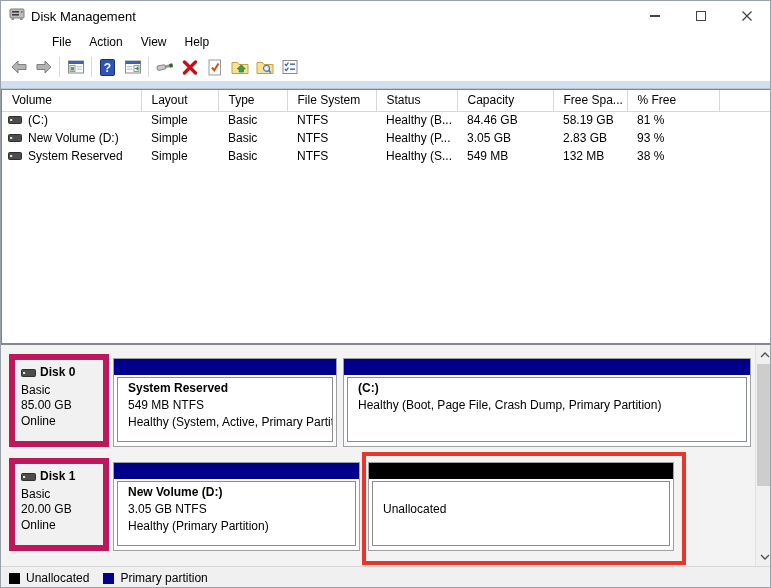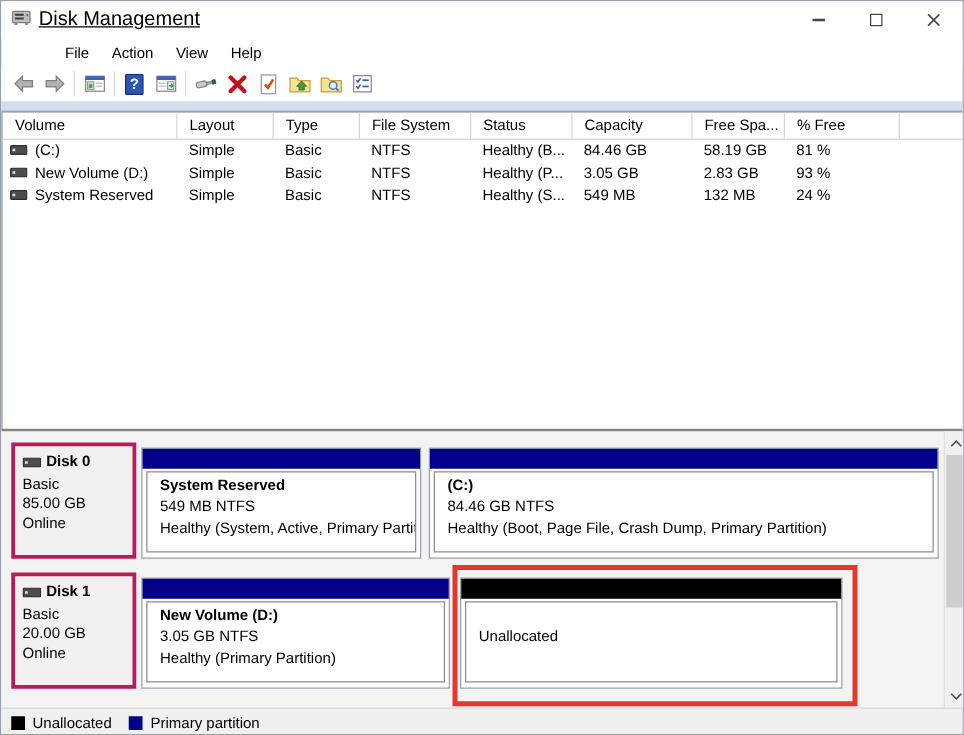--- a/index.html
+++ b/index.html
@@ -2,21 +2,21 @@
 <html><head>
 <meta charset="utf-8">
 <style>
   * { box-sizing: border-box; margin: 0; padding: 0; }
   html,body { width:771px; height:588px; }
   body { font-family: "Liberation Sans", sans-serif; font-size:12px; color:#000; background:#fff; }
   .window { position:relative; width:771px; height:588px; background:#fff; border:1px solid #99a0a8; overflow:hidden; }
 
   
   .titlebar { position:absolute; top:0; left:0; width:100%; height:30px; display:flex; align-items:center; padding-left:8px; background:#fff; }
-  .titlebar .title { margin-left:6px; font-size:16px;text-decoration:underline; }
+  .titlebar .title { margin-left:6px; font-size:13px; }
   .win-controls { position:absolute; right:0; top:0; height:30px; display:flex; }
   .wbtn { width:46px; height:30px; display:flex; align-items:center; justify-content:center; }
   .min-glyph { width:10px; height:2px; background:#444; display:block; }
   .max-glyph { width:10px; height:10px; border:1.3px solid #444; display:block; }
 
   
   .menubar { position:absolute; top:30px; left:0; width:100%; height:22px; display:flex; align-items:center; padding-left:2px; background:#fff;margin-left:40px; }
   .menu-item { padding:0 9px; height:22px; line-height:22px; }
 
   
@@ -30,21 +30,21 @@
   .volume-pane { position:absolute; top:88px; left:0; width:771px; height:255px; background:#fff; border:1px solid #80868d; overflow:hidden; }
   table { border-collapse:collapse; width:100%; table-layout:fixed; }
   th { height:21px; font-weight:normal; text-align:left; padding-left:10px; border-right:1px solid #d8d8d8; border-bottom:1px solid #d8d8d8; font-size:12px; white-space:nowrap; overflow:hidden;margin-left:28px; }
   td { height:18px; padding-left:10px; font-size:12px; white-space:nowrap; overflow:hidden; }
   td.vol { padding-left:6px; }
   .cellflex { display:flex; align-items:center; gap:6px; }
 
   
   .disk-pane { position:absolute; top:343px; left:0; width:771px; height:222px; background:#f3f3f3; border-top:1px solid #83888e; }
   .disk-row { position:absolute; left:0; width:754px; height:100px; }
-  .disk-label { position:absolute; left:8px; top:0; width:100px; height:93px; border:3px solid #be185d; background:#f1f1f1; padding:5px 0 0 6px; line-height:15.5px; }
+  .disk-label { position:absolute; left:8px; top:0; width:100px; height:93px; border:6px solid #be185d; background:#f1f1f1; padding:5px 0 0 6px; line-height:15.5px; }
   .disk-title { display:flex; align-items:center; gap:4px; font-weight:bold; margin-bottom:2px; }
   .part-cell { position:absolute; top:4px; height:89px; background:#fdfdfd; border:1px solid #9da1a6; }
   .part-bar { height:16px; width:100%; }
   .bar-primary { background:#00008b; }
   .bar-unalloc { background:#000000; }
   .part-body { margin:2px 3px 0 3px; height:65px; border:1px solid #8c8c8c; background:#fff; padding:2px 4px 0 10px; line-height:17px; overflow:hidden; white-space:nowrap; }
   .part-title { font-weight:bold; min-height:17px; }
 
   .red-highlight { position:absolute; left:361px; top:107px; width:324px; height:113px; border:4px solid #e5372b; z-index:6; pointer-events:none; }
 
@@ -260,21 +260,21 @@
                 </svg>
             <span>System Reserved</span>
               </span>
             </td>
           <td>Simple</td>
           <td>Basic</td>
           <td>NTFS</td>
           <td>Healthy (S...</td>
           <td>549 MB</td>
           <td>132 MB</td>
-          <td>24 %</td>
+          <td>38 %</td>
           <td></td>
         </tr>
       </tbody>
     </table>
   </div>
 
   <div class="disk-pane">
 
     <div class="disk-row" style="top:9px;">
       <div class="disk-label">
@@ -294,21 +294,20 @@
         <div class="part-body">
           <div class="part-title">System Reserved</div>
           <div>549 MB NTFS</div>
           <div>Healthy (System, Active, Primary Partit</div>
         </div>
       </div>
       <div class="part-cell" style="left:342px; width:408px;">
         <div class="part-bar bar-primary"></div>
         <div class="part-body">
           <div class="part-title">(C:)</div>
-          <div>84.46 GB NTFS</div>
           <div>Healthy (Boot, Page File, Crash Dump, Primary Partition)</div>
         </div>
       </div>
     </div>
 
     <div class="disk-row" style="top:113px;">
       <div class="disk-label">
         <div class="disk-title">
           <svg width="15" height="8" viewBox="0 0 15 8">
               <rect x="0.5" y="0.5" width="14" height="7" rx="1" fill="#4d4d4d" stroke="#2e2e2e"></rect>

